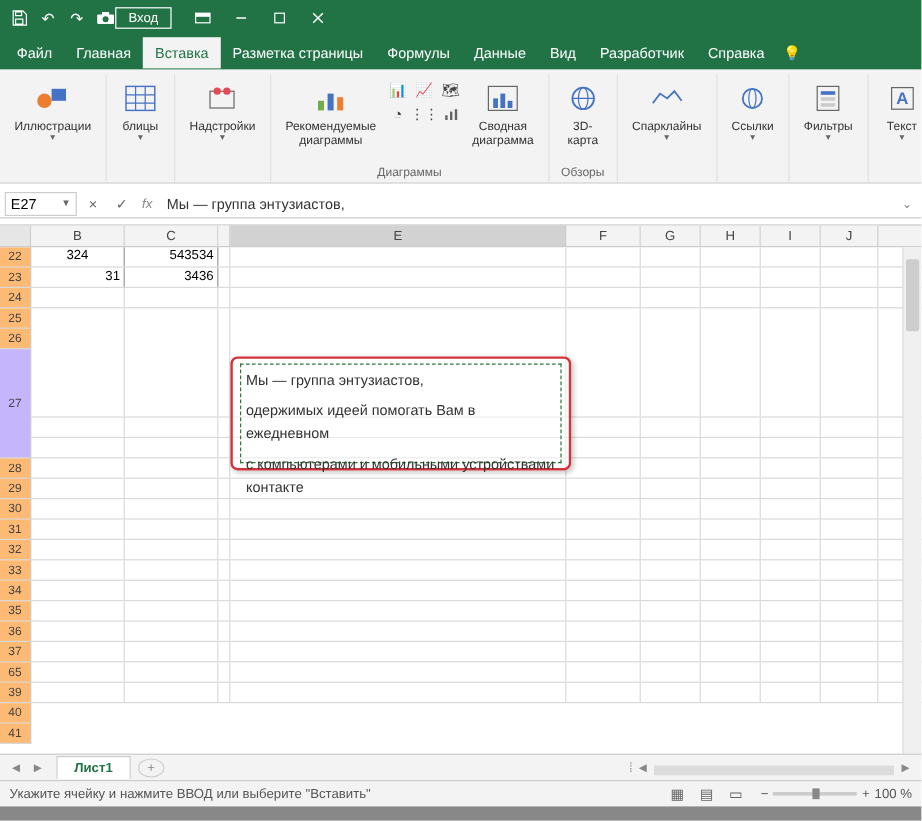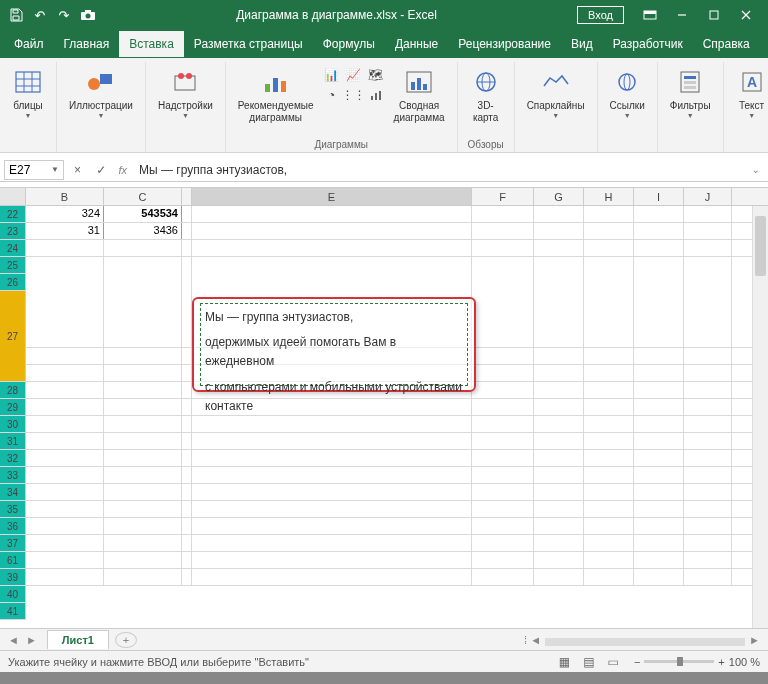--- a/index.html
+++ b/index.html
@@ -39,22 +39,22 @@
 .fx-expand { padding: 0 8px; color: #888; font-size: 10px; }
 
 .grid-area { position: relative; background: #fff; }
 .col-headers { display: flex; height: 19px; background: #f3f3f3; border-bottom: 1px solid #ccc; border-top: 1px solid #ccc; margin-top: 5px; }
 .corner { width: 26px; border-right: 1px solid #ccc; background: #e6e6e6; }
 .col-header { border-right: 1px solid #ccc; text-align: center; font-size: 11px; color: #444; display: flex; align-items: center; justify-content: center; background: #f3f3f3; }
 .col-header.sel { background: #d2d2d2; }
 
 .grid-body { display: flex; }
 .row-headers { width: 26px; }
-.row-header { height: 17px; border-right: 1px solid #ccc; border-bottom: 1px solid #d9d9d9; background: #14b8a6; font-size: 10px; color: #444; display: flex; align-items: center; justify-content: center; }
-.row-header.sel { background: #eab308; }
+.row-header { height: 17px; border-right: 1px solid #ccc; border-bottom: 1px solid #d9d9d9; background: #fdba74; font-size: 10px; color: #444; display: flex; align-items: center; justify-content: center; }
+.row-header.sel { background: #c4b5fd; }
 .row-header.tall { height: 91px; }
 .cells { position: relative; flex: 1; }
 .row { display: flex; height: 17px; border-bottom: 1px solid #d9d9d9; }
 .row.tall { height: 91px; }
 .cell { border-right: 1px solid #d9d9d9; font-size: 11px; padding: 1px 3px; text-align: right; overflow: hidden; }
 
 .textbox { position: absolute; border: 2px solid #d13438; border-radius: 6px; background: rgba(255,255,255,0.5); padding: 4px 6px; font-size: 12px; line-height: 1.6; color: #333; box-shadow: 2px 2px 4px rgba(0,0,0,0.2); }
 .textbox .inner { border: 1.5px dashed #2a7a3a; padding: 4px; height: 100%; }
 .textbox p { margin-bottom: 6px; }
 
@@ -91,21 +91,20 @@
     <span class="icon">↶</span>
     <span class="icon">↷</span>
     <span class="icon">
       <svg width="16" height="12" viewBox="0 0 16 12">
           <rect x="1" y="3" width="14" height="8" rx="1" fill="#fff"></rect>
           <circle cx="8" cy="7" r="2.5" fill="#217346"></circle>
           <rect x="5" y="1" width="6" height="3" fill="#fff"></rect>
         </svg>
     </span>
   </div>
-  <div class="center">Диаграмма в диаграмме.xlsx  -  Excel</div>
   <div class="right">
     <span class="login-btn">Вход</span>
     <span class="icon">
       <svg width="14" height="10" viewBox="0 0 14 10">
           <rect x="1" y="1" width="12" height="8" fill="none" stroke="#fff"></rect>
           <rect x="1" y="1" width="12" height="3" fill="#fff"></rect>
         </svg>
     </span>
     <span class="icon">
       <svg width="12" height="12" viewBox="0 0 12 12">
@@ -126,59 +125,58 @@
   </div>
 </div>
 
 <div class="menubar">
   <div class="tab">Файл</div>
   <div class="tab">Главная</div>
   <div class="tab active">Вставка</div>
   <div class="tab">Разметка страницы</div>
   <div class="tab">Формулы</div>
   <div class="tab">Данные</div>
-  <div class="tab">Рецензирование</div>
   <div class="tab">Вид</div>
   <div class="tab">Разработчик</div>
   <div class="tab">Справка</div>
   <span class="help-icon">💡</span>
 
   <div class="spacer"></div>
 
 </div>
 
 <div class="ribbon">
+  <div class="ribbon-group">
+    <div class="buttons">
+      <div class="ribbon-btn">
+        <div class="ico">
+          <svg width="30" height="24" viewBox="0 0 30 24">
+              <circle cx="8" cy="14" r="6" fill="#ed7d31"></circle>
+              <rect x="14" y="4" width="12" height="10" fill="#4472c4"></rect>
+            </svg>
+        </div>
+        <div class="lbl">Иллюстрации</div>
+        <div class="dd">▼</div>
+      </div>
+    </div>
+    <div class="label"></div>
+  </div>
   <div class="ribbon-group">
     <div class="buttons">
       <div class="ribbon-btn">
         <div class="ico">
           <svg width="28" height="24" viewBox="0 0 28 24">
               <rect x="2" y="2" width="24" height="20" fill="none" stroke="#4472c4" stroke-width="1.2"></rect>
               <line x1="2" y1="9" x2="26" y2="9" stroke="#4472c4"></line>
               <line x1="2" y1="16" x2="26" y2="16" stroke="#4472c4"></line>
               <line x1="10" y1="2" x2="10" y2="22" stroke="#4472c4"></line>
               <line x1="18" y1="2" x2="18" y2="22" stroke="#4472c4"></line>
             </svg>
         </div>
         <div class="lbl">блицы</div>
-        <div class="dd">▼</div>
-      </div>
-    </div>
-    <div class="label"></div>
-  </div>
-  <div class="ribbon-group">
-    <div class="buttons">
-      <div class="ribbon-btn">
-        <div class="ico">
-          <svg width="30" height="24" viewBox="0 0 30 24">
-              <circle cx="8" cy="14" r="6" fill="#ed7d31"></circle>
-              <rect x="14" y="4" width="12" height="10" fill="#4472c4"></rect>
-            </svg>
-        </div>
-        <div class="lbl">Иллюстрации</div>
         <div class="dd">▼</div>
       </div>
     </div>
     <div class="label"></div>
   </div>
   <div class="ribbon-group">
     <div class="buttons">
       <div class="ribbon-btn">
         <div class="ico">
           <svg width="28" height="24" viewBox="0 0 28 24">
@@ -354,29 +352,29 @@
         <div class="row-header">28</div>
         <div class="row-header">29</div>
         <div class="row-header">30</div>
         <div class="row-header">31</div>
         <div class="row-header">32</div>
         <div class="row-header">33</div>
         <div class="row-header">34</div>
         <div class="row-header">35</div>
         <div class="row-header">36</div>
         <div class="row-header">37</div>
-        <div class="row-header">61</div>
+        <div class="row-header">65</div>
         <div class="row-header">39</div>
         <div class="row-header">40</div>
         <div class="row-header">41</div>
       </div>
     <div class="cells" id="cells-inner">
         <div class="row">
-          <div class="cell" style="width: 78px; border-right: 1px solid rgb(153, 153, 153);">324</div>
-          <div class="cell" style="width: 78px; border-right: 1px solid rgb(153, 153, 153); font-weight: bold;">543534</div>
+          <div class="cell" style="width: 78px; border-right: 1px solid rgb(153, 153, 153); text-align: center;">324</div>
+          <div class="cell" style="width: 78px; border-right: 1px solid rgb(153, 153, 153);">543534</div>
           <div class="cell" style="width: 10px;"></div>
           <div class="cell" style="width: 280px;"></div>
           <div class="cell" style="width: 62px;"></div>
           <div class="cell" style="width: 50px;"></div>
           <div class="cell" style="width: 50px;"></div>
           <div class="cell" style="width: 50px;"></div>
           <div class="cell" style="width: 48px;"></div>
         </div>
         <div class="row">
           <div class="cell" style="width: 78px; border-right: 1px solid rgb(153, 153, 153);">31</div>

